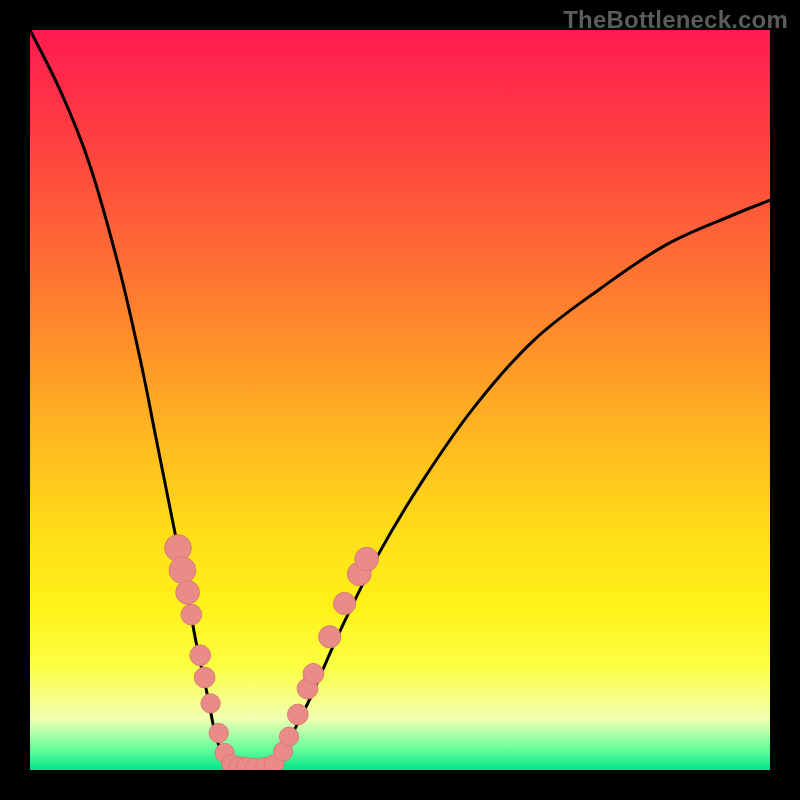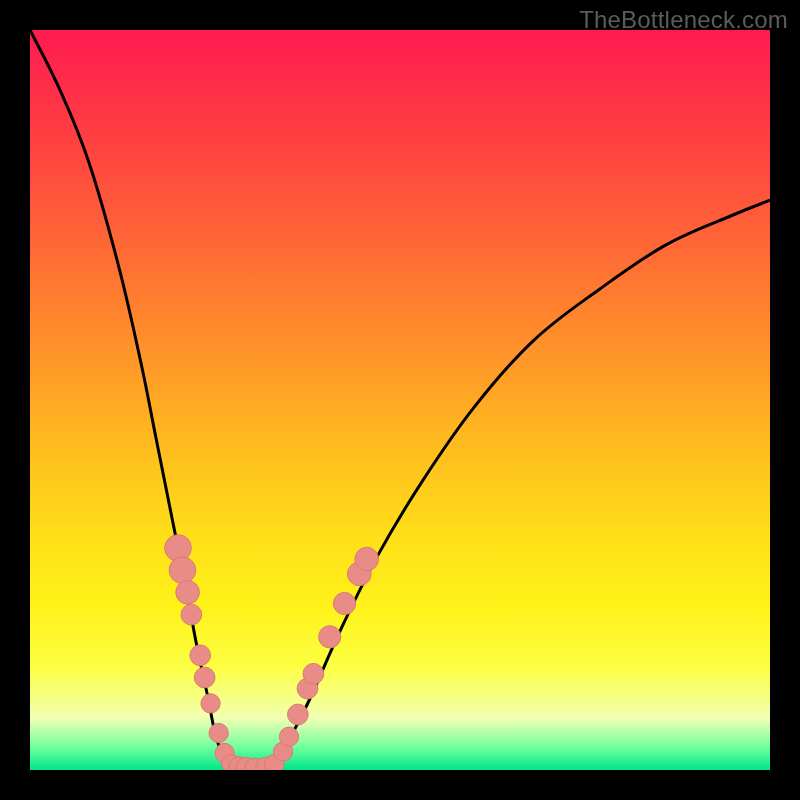--- a/index.html
+++ b/index.html
@@ -42,21 +42,21 @@
       #6eff9c 97%,
       #00e58a 100%
     );
   }
   .watermark {
     position: absolute;
     top: 6px;
     right: 12px;
     color: #5c5c5c;
     font-size: 24px;
-    font-weight: 400;
+    font-weight: 700;
     letter-spacing: 0.2px;
     user-select: none;
   }
   svg {
     position: absolute;
     inset: 0;
   }
 </style>
 </head>
 <body>

